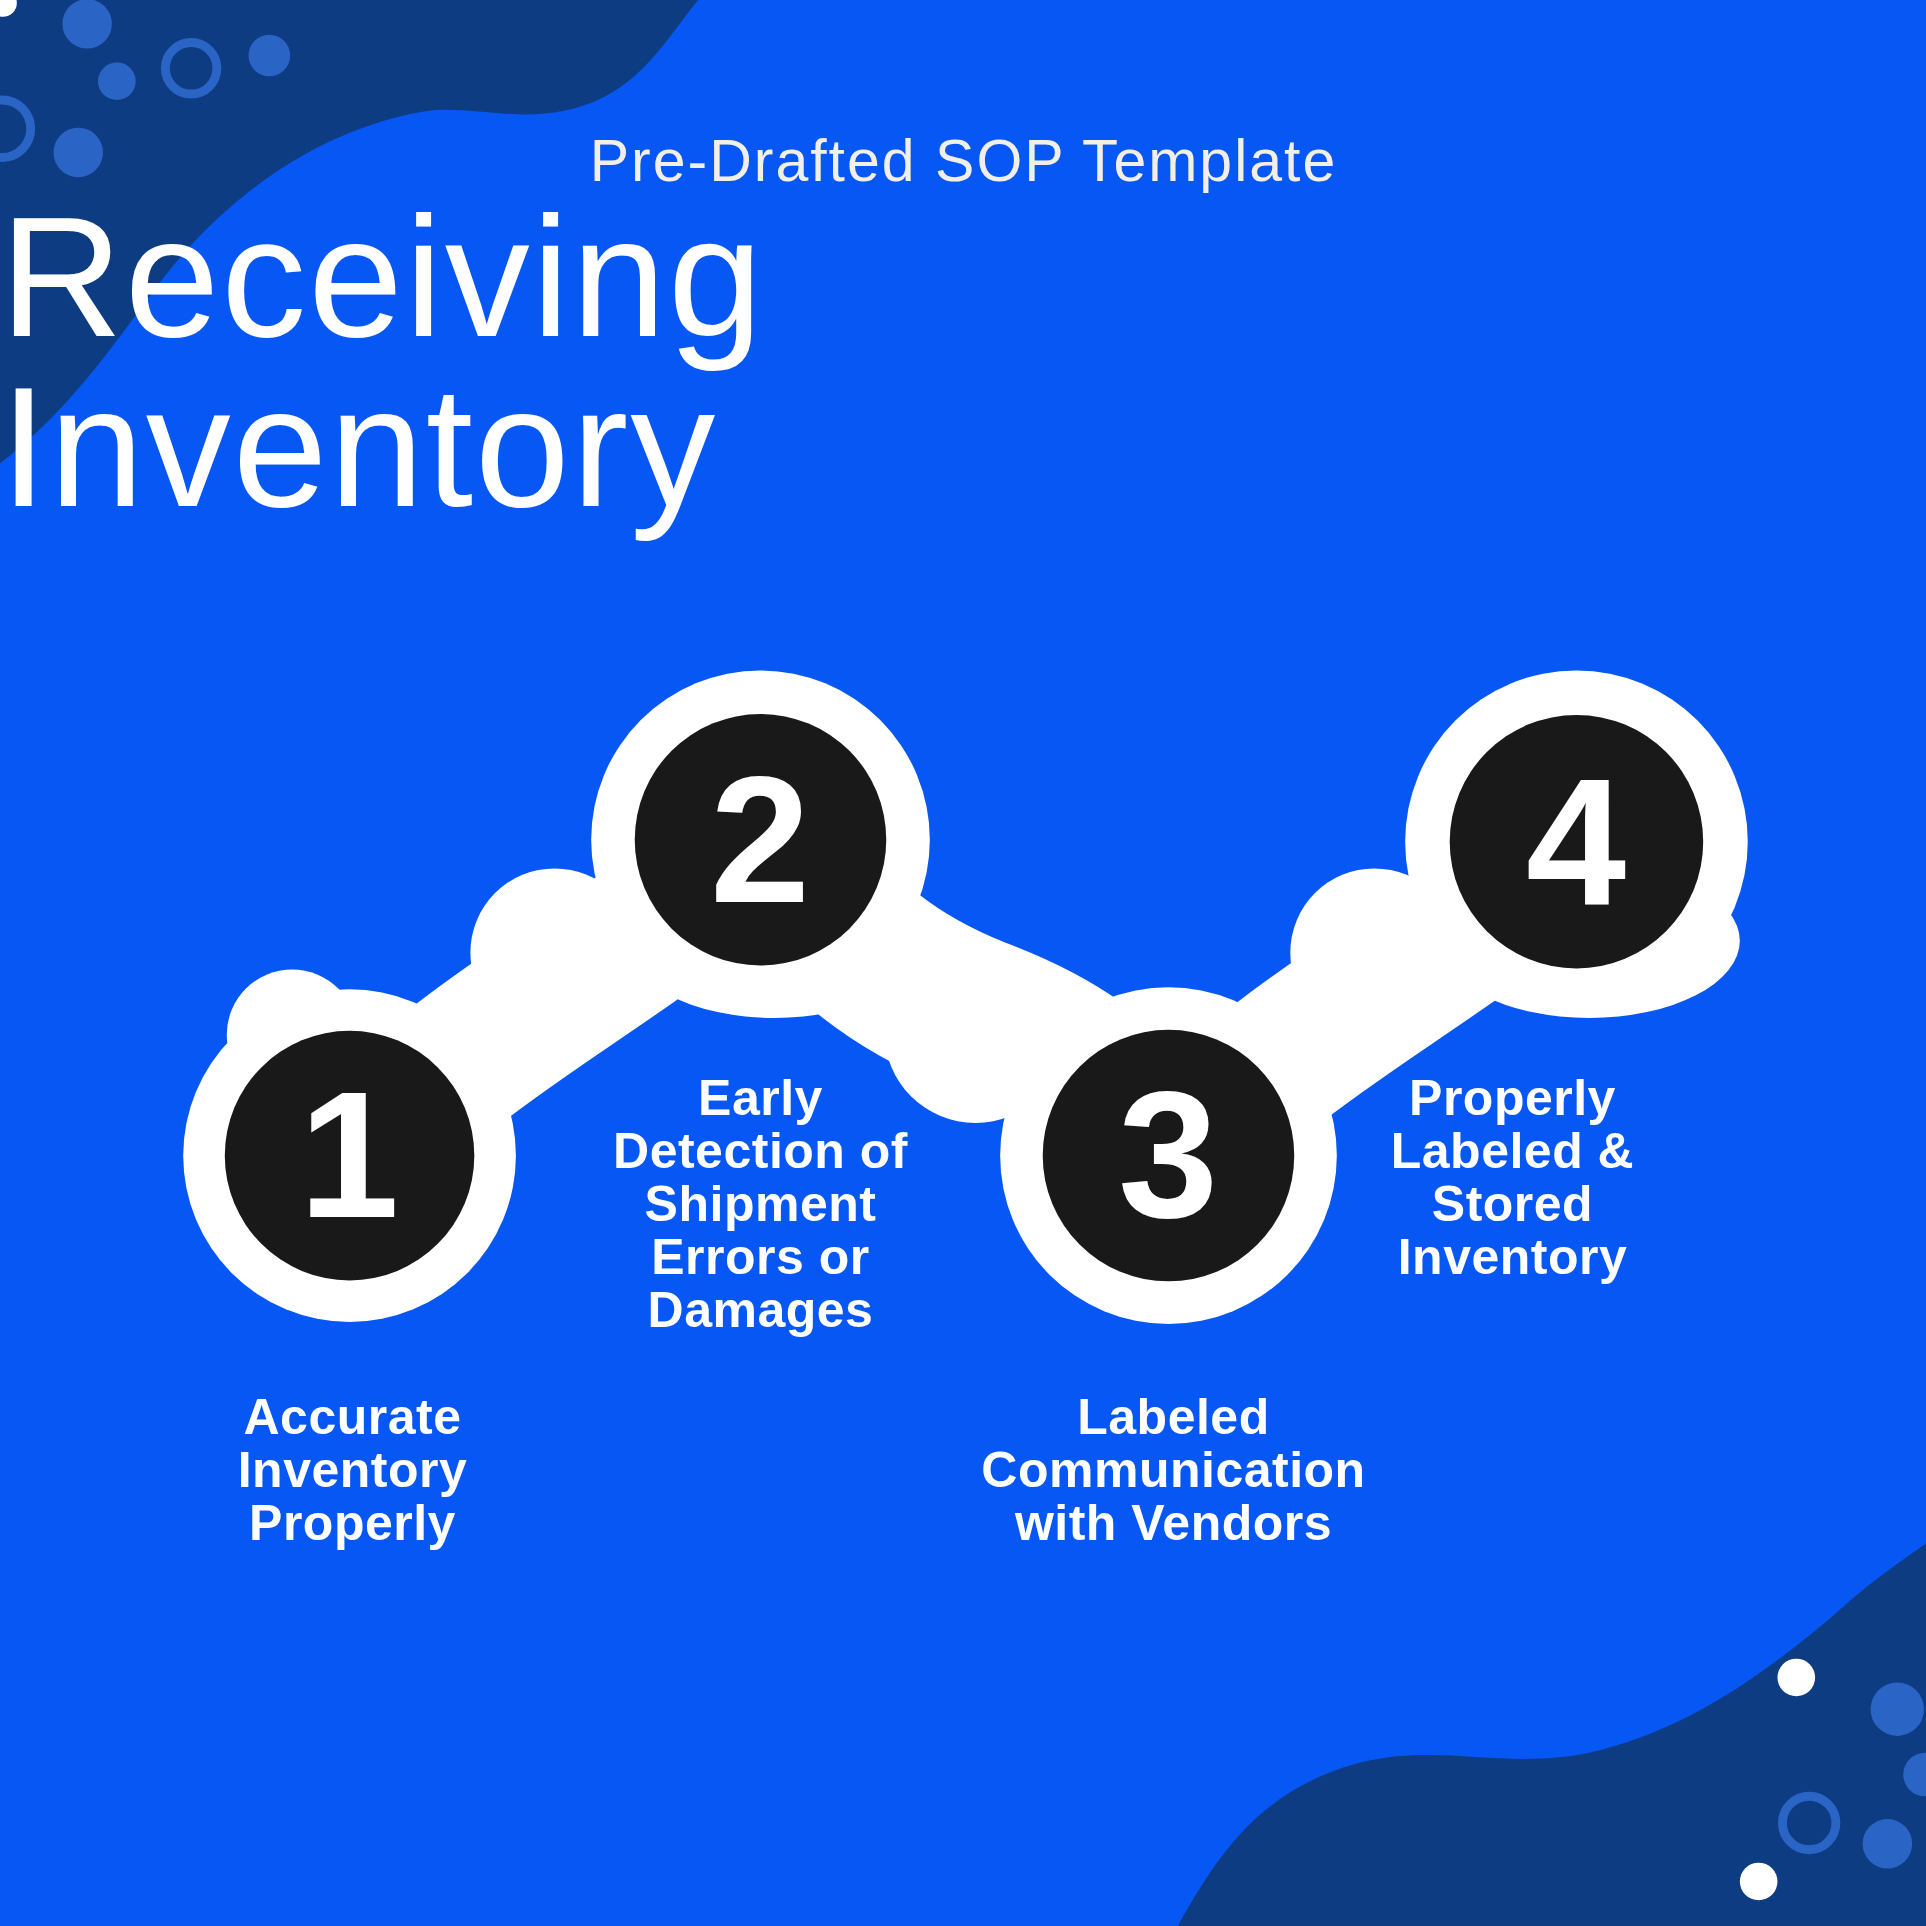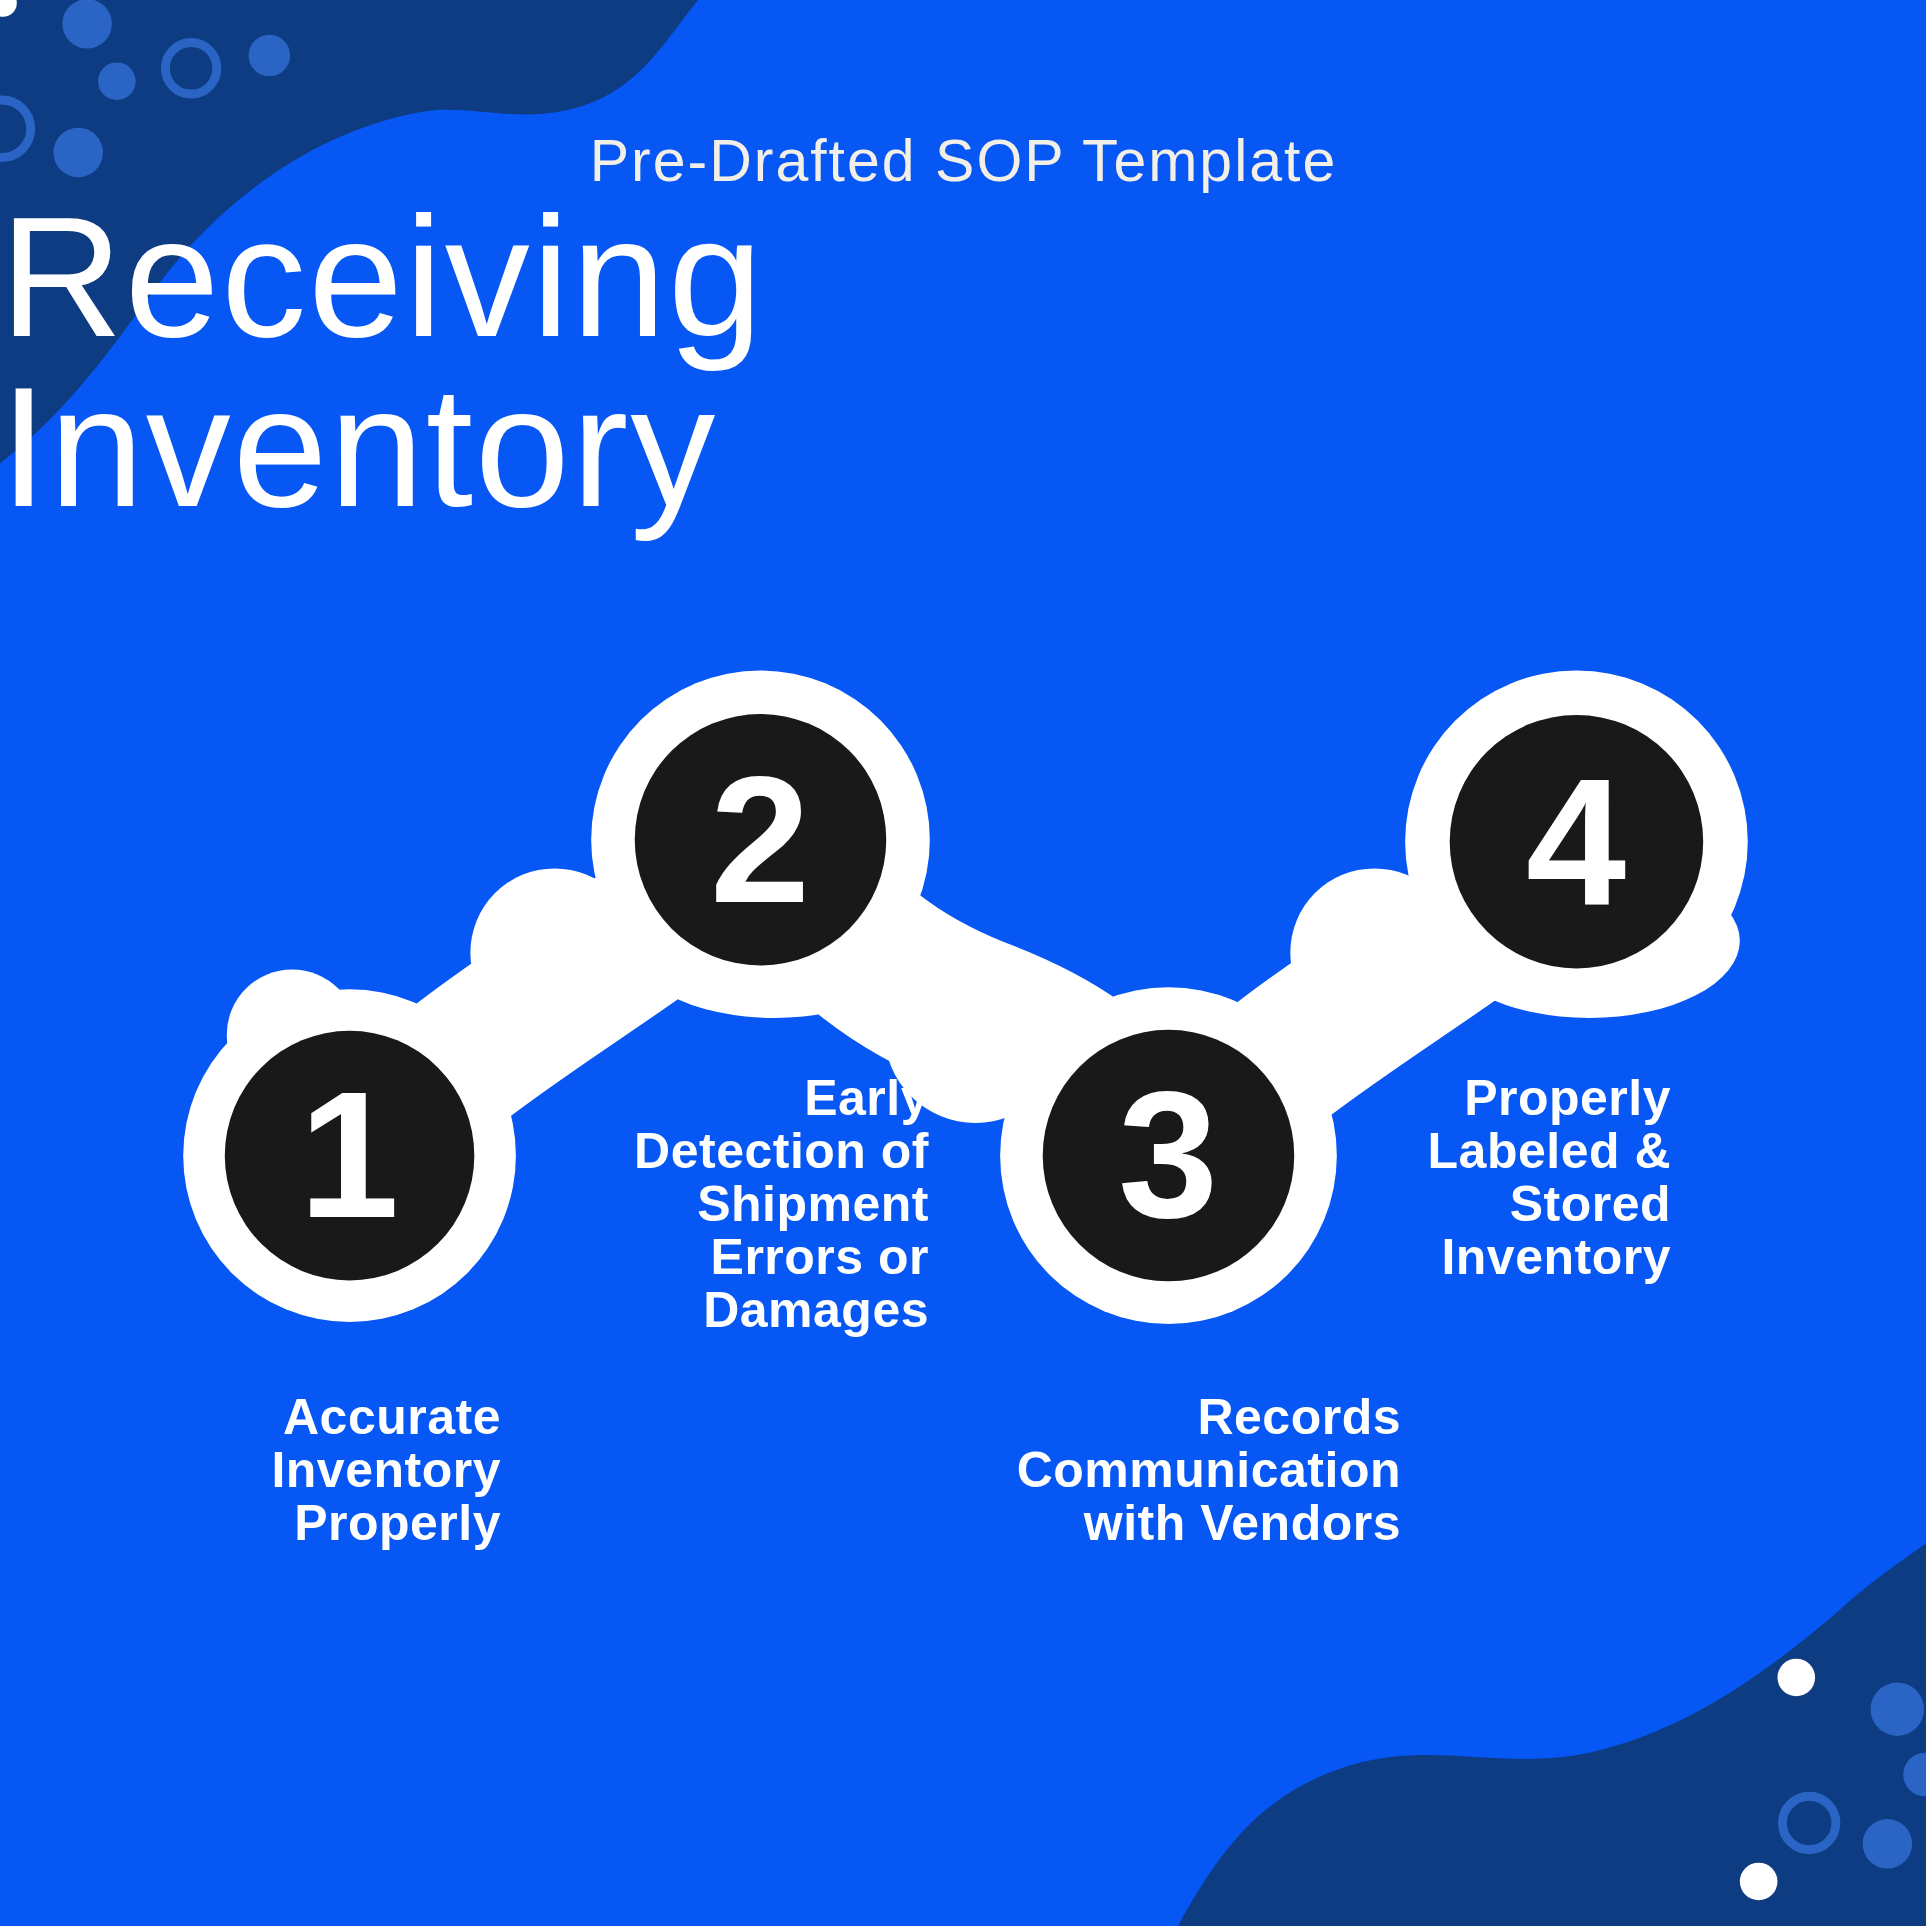--- a/index.html
+++ b/index.html
@@ -46,21 +46,21 @@
     white-space:pre-line;
   }
   .step-number{
     position:absolute;width:198px;height:198px;
     display:flex;align-items:center;justify-content:center;
     color:var(--text_white);
     font-size:180px;font-weight:800;line-height:1;
   }
   .step-label{
     position:absolute;
-    text-align:right;
+    text-align:center;
     color:var(--text_white);
     font-size:50px;font-weight:700;line-height:1.06;
     white-space:pre-line;letter-spacing:0.5px;
   }
   #n1{left:250px;top:1056px;}
   #n2{left:661px;top:741px;}
   #n3{left:1069px;top:1056px;}
   #n4{left:1477px;top:743px;}
   #l1{left:204px;top:1391px;width:297px;}
   #l2{left:592px;top:1072px;width:337px;}
@@ -129,21 +129,21 @@
   <div class="step">
     <div class="step-number" id="n2">2</div>
     <div class="step-label" id="l2">Early
 Detection of
 Shipment
 Errors or
 Damages</div>
   </div>
   <div class="step">
     <div class="step-number" id="n3">3</div>
-    <div class="step-label" id="l3">Records
+    <div class="step-label" id="l3">Labeled
 Communication
 with Vendors</div>
   </div>
   <div class="step">
     <div class="step-number" id="n4">4</div>
     <div class="step-label" id="l4">Properly
 Labeled &amp;
 Stored
 Inventory</div>
   </div>

